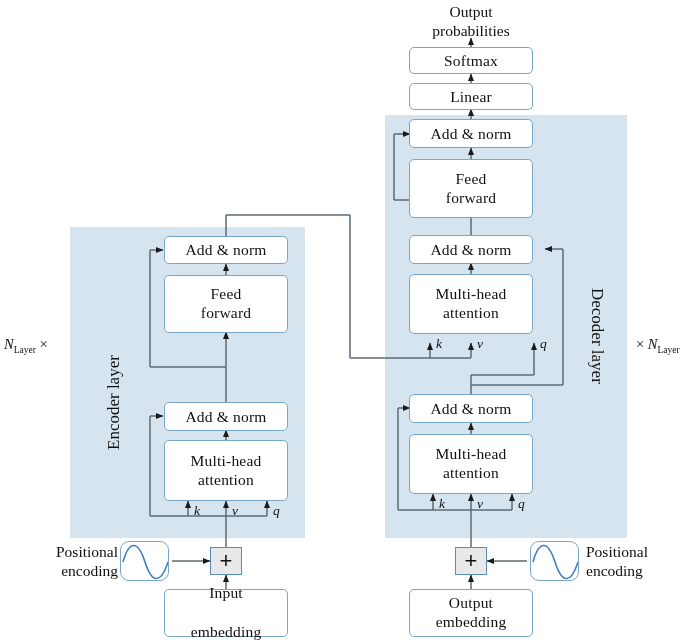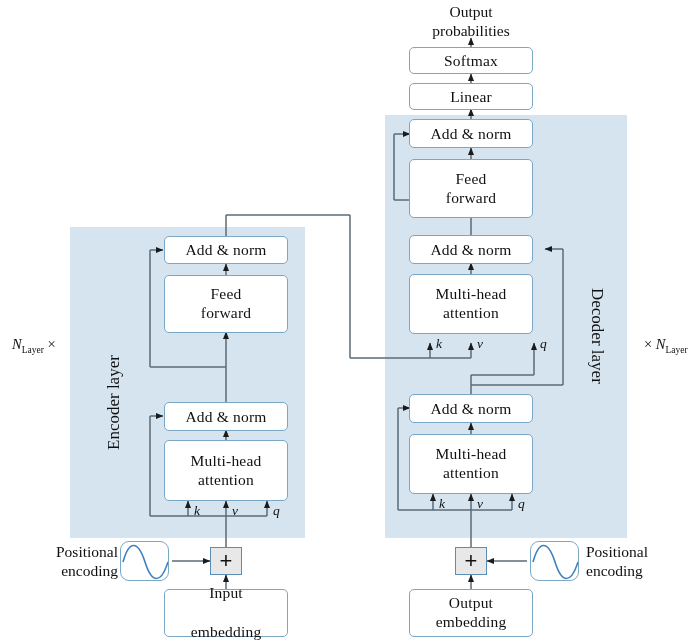--- a/index.html
+++ b/index.html
@@ -71,21 +71,20 @@
     position: absolute;
     font-style: italic;
     font-size: 13.5px;
     color: #101010;
   }
   .nlayer {
     position: absolute;
     font-size: 14.5px;
     color: #101010;
     white-space: nowrap;
-    margin-left: 8px;
   }
   .nlayer sub {
     font-size: 9.5px;
     font-style: normal;
   }
   .nlayer i {
     font-style: italic;
   }
   .plusbox {
     position: absolute;

